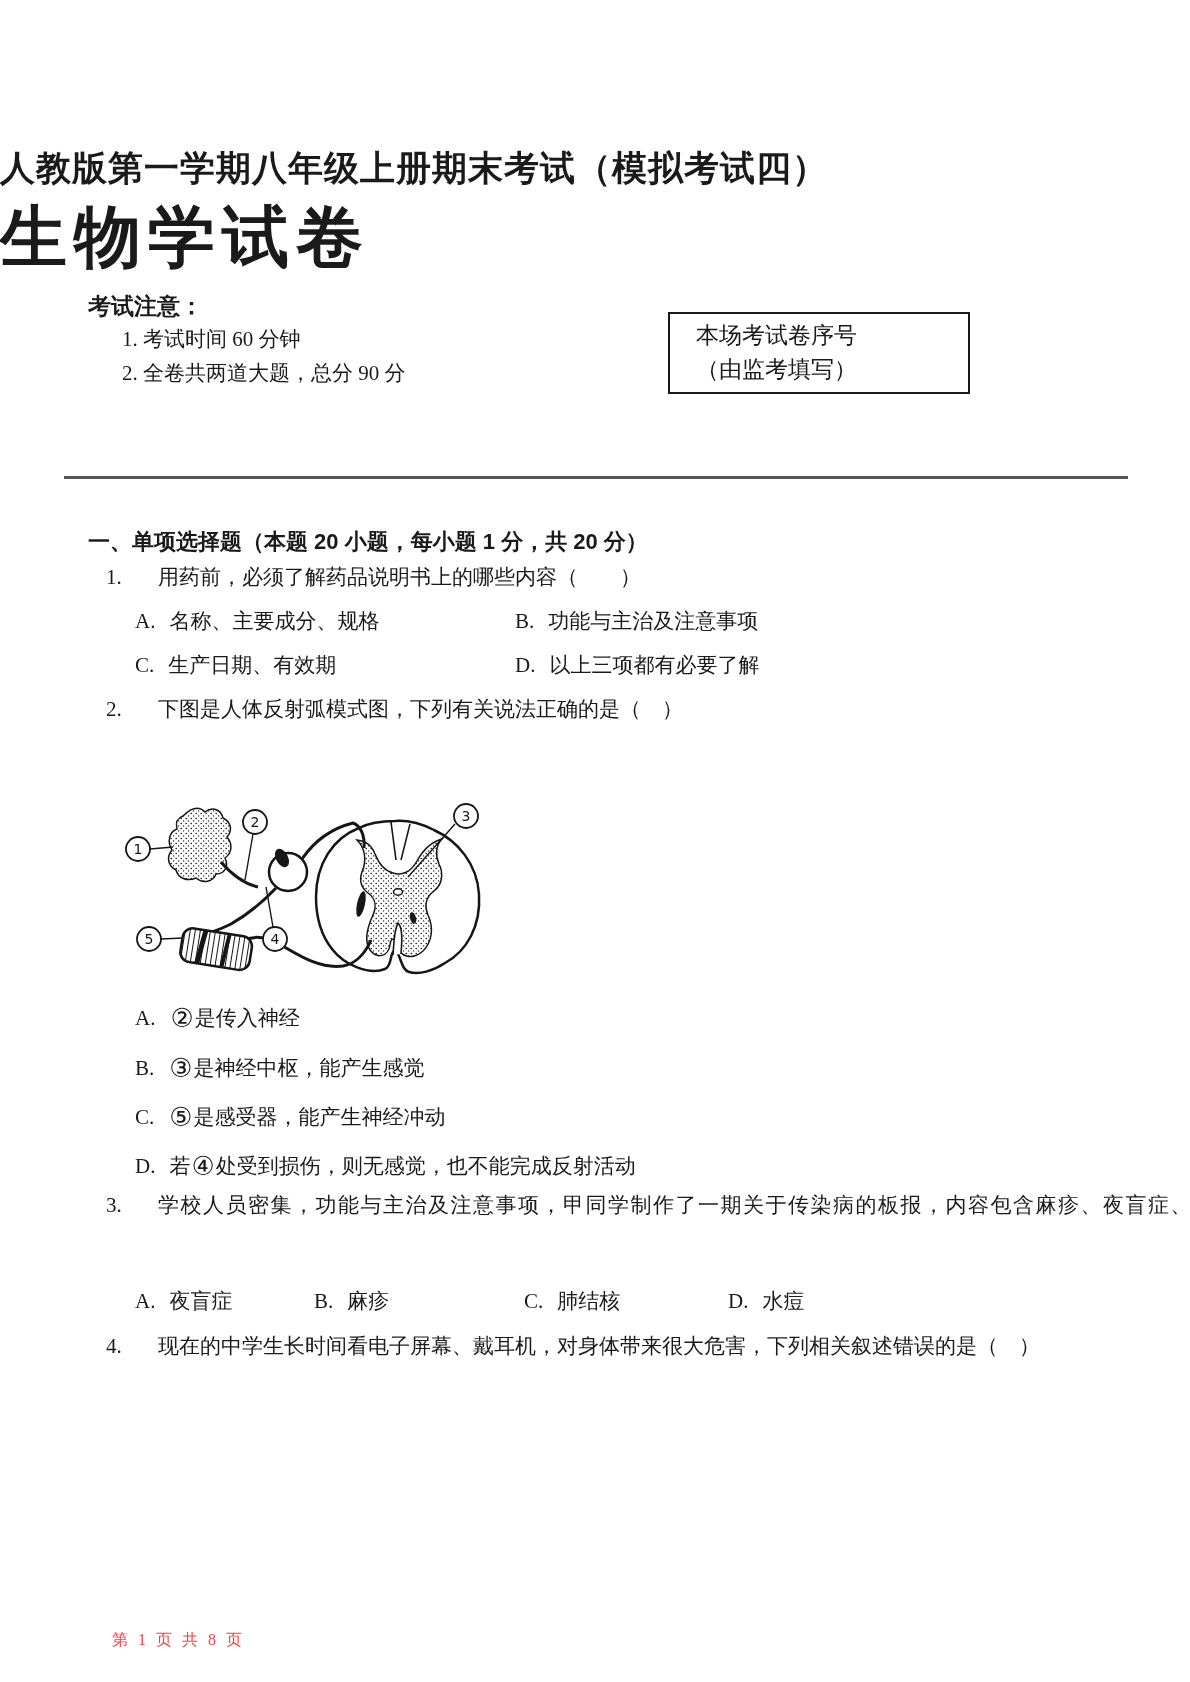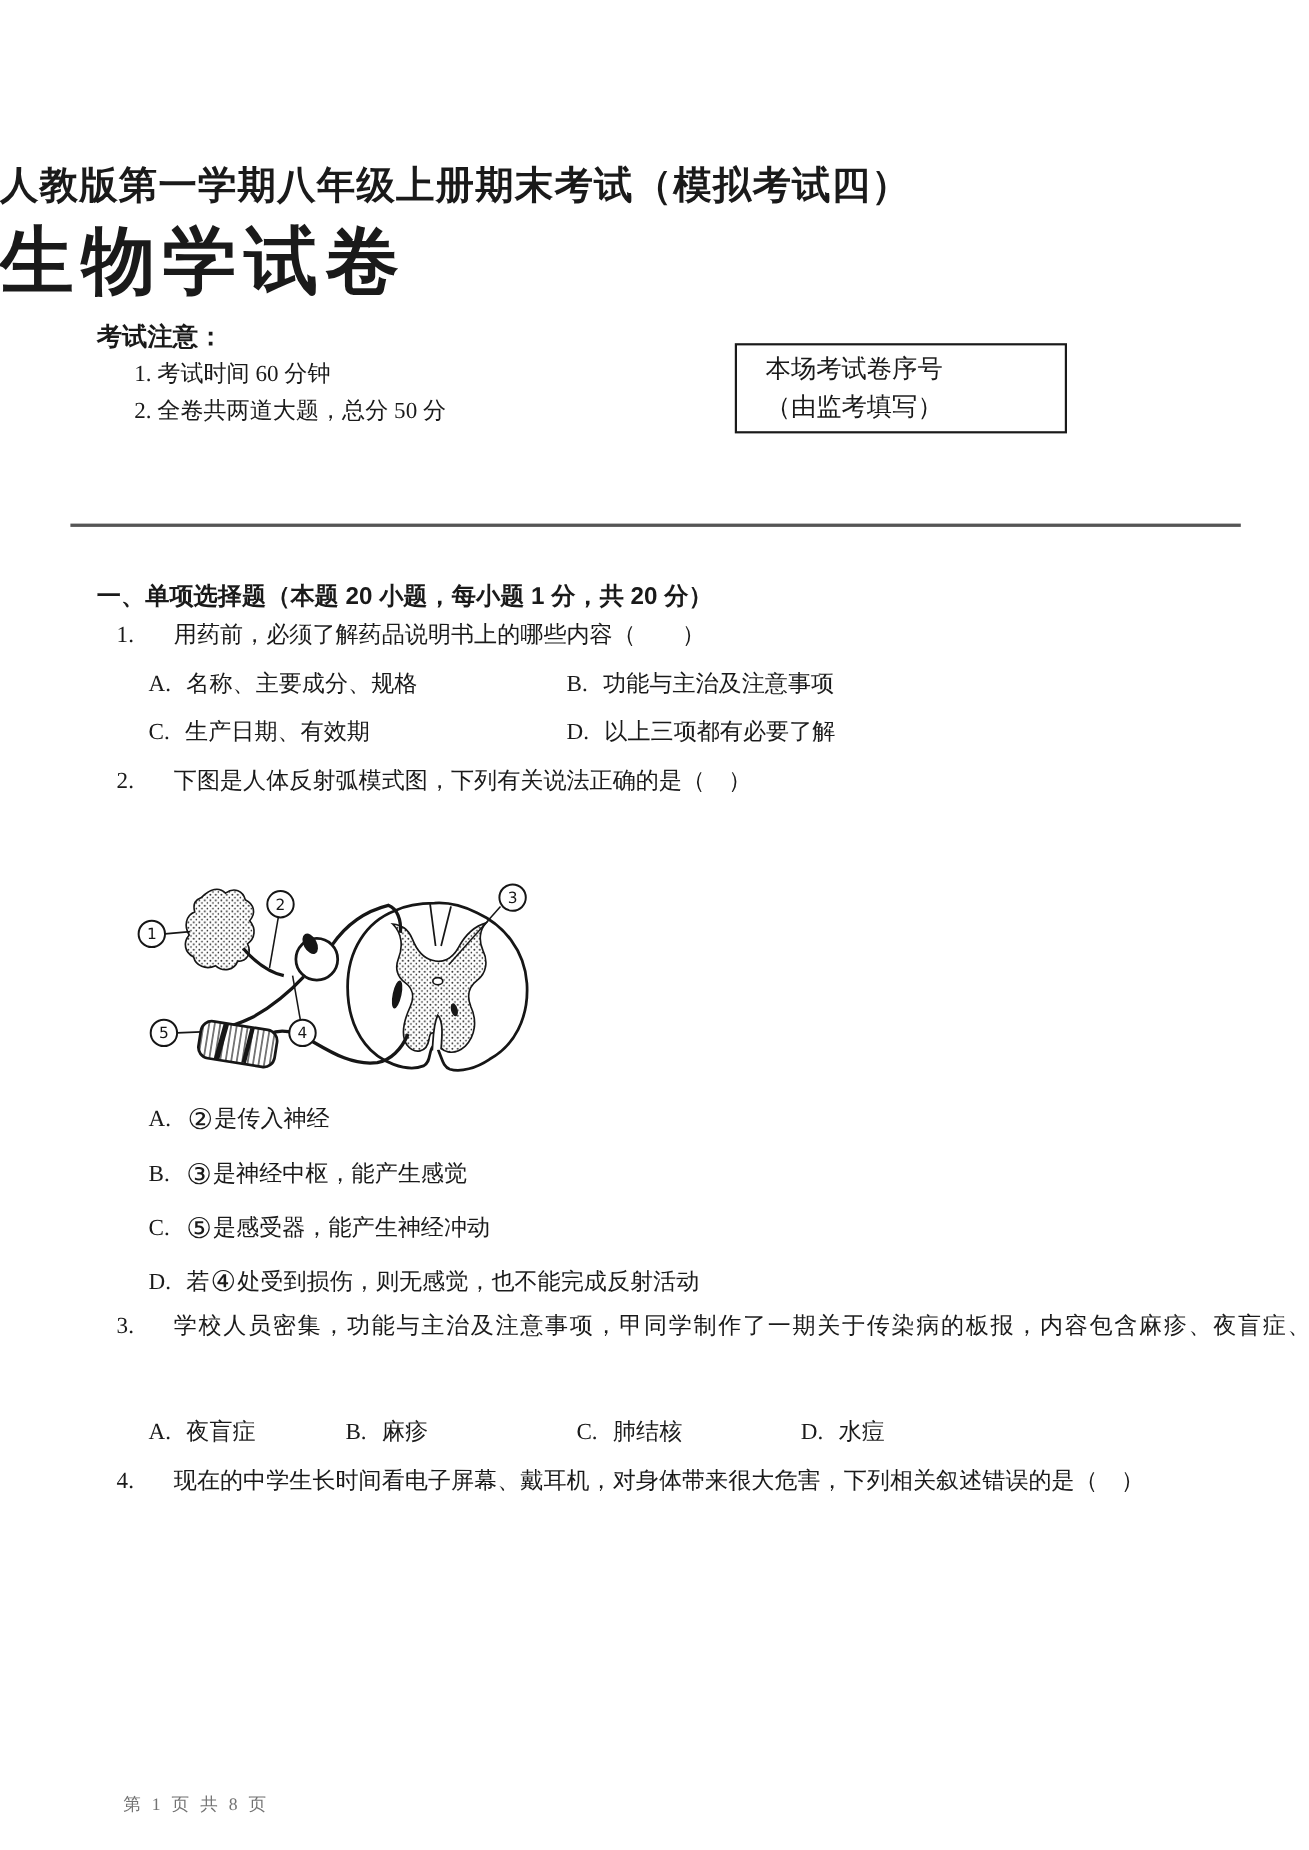--- a/index.html
+++ b/index.html
@@ -19,34 +19,34 @@
   .serial-box { top:312px; left:668px; width:302px; height:82px; border:2px solid #1a1a1a;
                 font-size:23px; line-height:34px; padding:5px 12px 0 26px; }
   .divider { top:476px; left:64px; width:1064px; height:3px; background:#555; }
   .section-heading { top:527px; left:88px; font-size:22px; }
   .q { font-size:21px; white-space:nowrap; }
   .qnum { display:inline-block; min-width:24px; }
   .qtext { margin-left:28px; }
   .opt { font-size:21px; white-space:nowrap; }
   .opt-letter { display:inline-block; margin-right:14px; }
   .circ { font-family:"DejaVu Sans",sans-serif; font-size:26px; vertical-align:-2px; margin:0 1px; }
-  .footer { top:1630px; left:112px; font-size:16px; letter-spacing:3px; color:#737373; }
+  .footer { top:1630px; left:112px; font-size:16px; letter-spacing:3px; color:#ef4444; }
   svg text { font-family:"DejaVu Sans",sans-serif; }
 </style>
 </head>
 <body>
 
 <div class="page">
 
   <div class="abs exam-title hei">人教版第一学期八年级上册期末考试（模拟考试四）</div>
   <div class="abs paper-title hei">生物学试卷</div>
 
   <div class="abs notice-label hei">考试注意：</div>
   <div class="abs notice-item" style="top:325px">1. 考试时间 60 分钟</div>
-  <div class="abs notice-item" style="top:359px">2. 全卷共两道大题，总分 50 分</div>
+  <div class="abs notice-item" style="top:359px">2. 全卷共两道大题，总分 90 分</div>
 
   <div class="abs serial-box">
     <div>本场考试卷序号</div>
     <div>（由监考填写）</div>
   </div>
 
   <div class="abs divider"></div>
 
   <div class="abs section-heading hei">一、单项选择题（本题 20 小题，每小题 1 分，共 20 分）</div>
 

